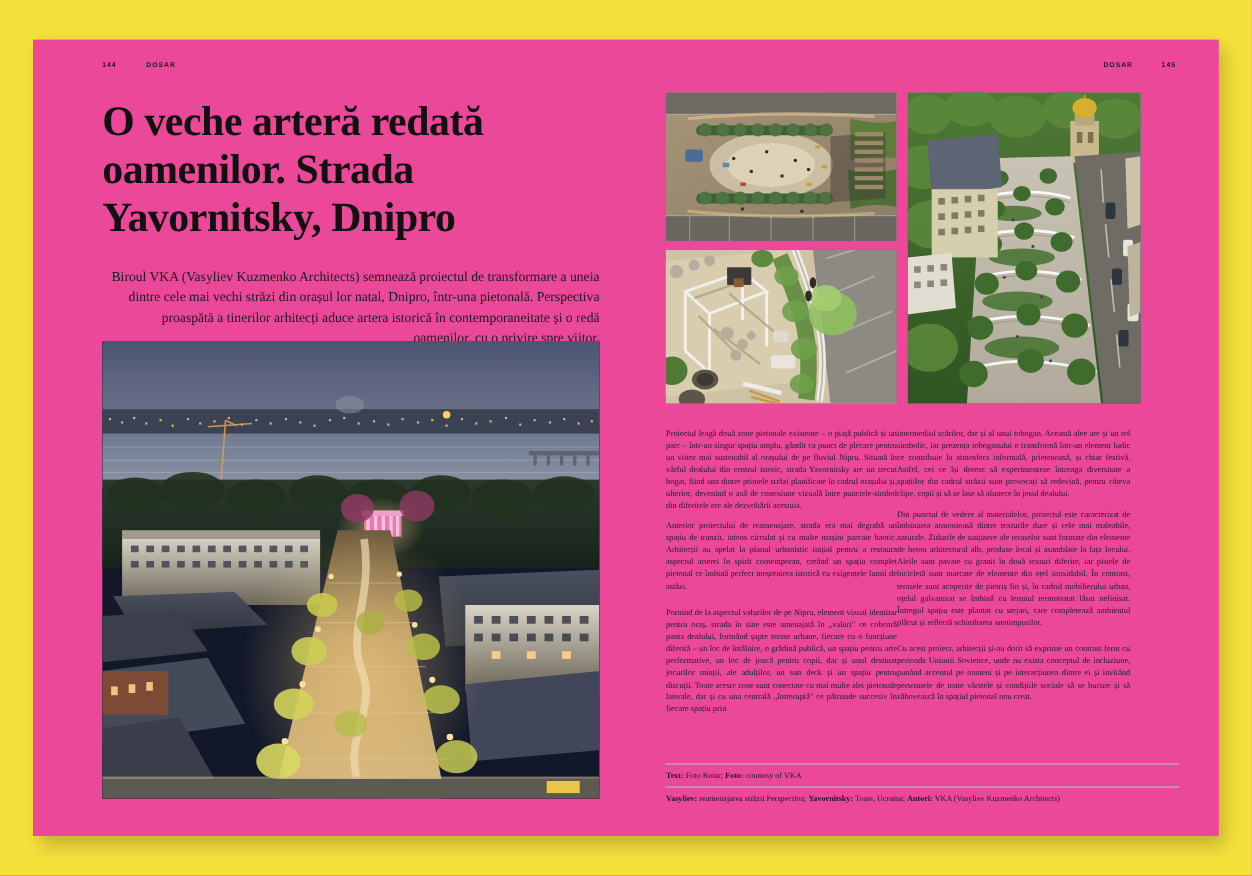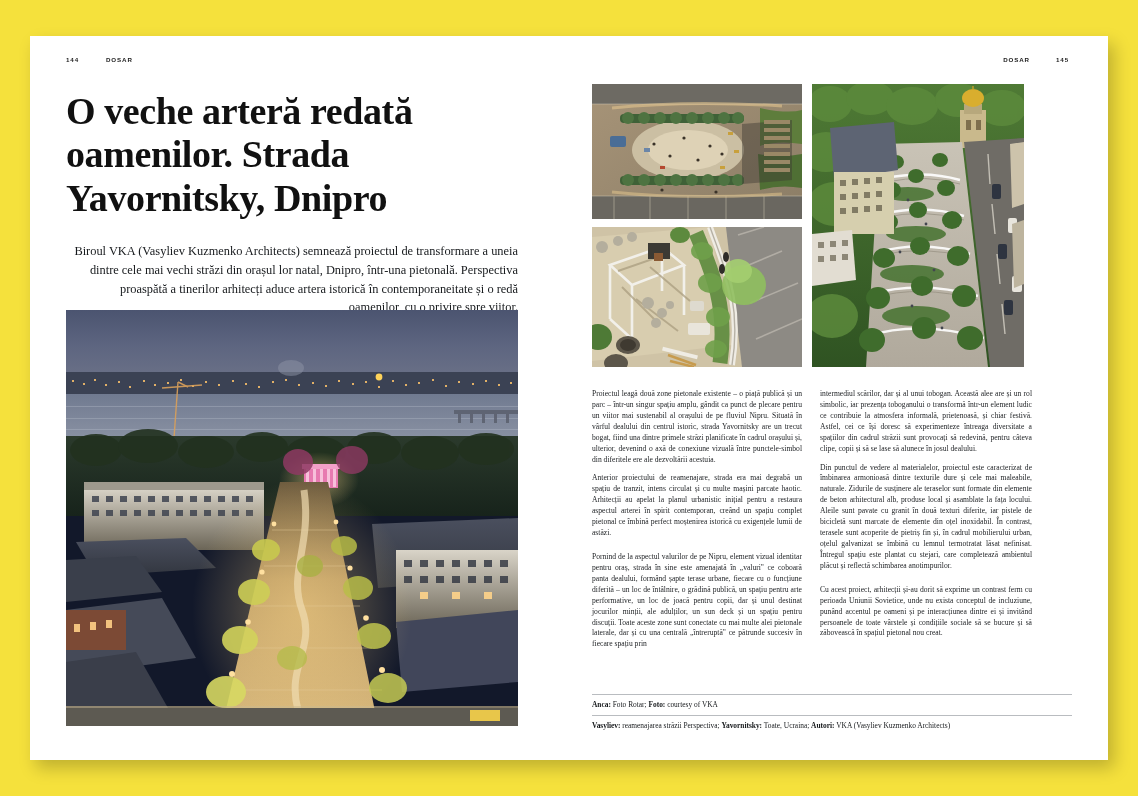--- a/index.html
+++ b/index.html
@@ -16,23 +16,24 @@
     position: relative;
   }
 
   
   .spread {
     position: absolute;
     left: 30px;
     top: 36px;
     width: 1078px;
     height: 724px;
-    background: #ffffff;
+    background: #ec4899;
     box-shadow: 6px 8px 16px rgba(0,0,0,0.22);
     display: flex;
+    padding-left: 27px;
   }
 
   .page {
     position: relative;
     height: 100%;
   }
   .page-left  { width: 540px; padding: 16px 22px 20px 36px; }
   .page-right { width: 538px; padding: 16px 36px 20px 22px; }
 
   
@@ -95,21 +96,21 @@
   }
   .ph { overflow: hidden; background: #7a7f72; position: relative; }
   .ph svg { display: block; width: 100%; height: 100%; }
   .ph-tall { grid-row: 1 / span 2; grid-column: 2; }
 
   
   .body-cols {
     margin-top: 22px;
     display: grid;
     grid-template-columns: 210px 212px;
-    gap: 0 18px;
+    gap: 0 0;
   }
   .col p {
     font-family: "Liberation Serif", serif;
     font-size: 7.6px;
     line-height: 1.44;
     color: #1b1e21;
     text-align: justify;
     margin-bottom: 8px;
   }
   .col p:last-child { margin-bottom: 0; margin-top: 13px; }
@@ -712,21 +713,21 @@
       </div>
       <div class="col">
         <p>intermediul scărilor, dar și al unui tobogan. Această alee are și un rol simbolic, iar prezența toboganului o transformă într-un element ludic ce contribuie la atmosfera informală, prietenoasă, și chiar festivă. Astfel, cei ce își doresc să experimenteze întreaga diversitate a spațiilor din cadrul străzii sunt provocați să redevină, pentru câteva clipe, copii și să se lase să alunece în josul dealului.</p>
         <p>Din punctul de vedere al materialelor, proiectul este caracterizat de îmbinarea armonioasă dintre texturile dure și cele mai maleabile, naturale. Zidurile de susținere ale teraselor sunt formate din elemente de beton arhitectural alb, produse local și asamblate la fața locului. Aleile sunt pavate cu granit în două texturi diferite, iar pistele de bicicletă sunt marcate de elemente din oțel inoxidabil. În contrast, terasele sunt acoperite de pietriș fin și, în cadrul mobilierului urban, oțelul galvanizat se îmbină cu lemnul termotratat lăsat nefinisat. Întregul spațiu este plantat cu stejari, care completează ambientul plăcut și reflectă schimbarea anotimpurilor.</p>
         <p>Cu acest proiect, arhitecții și-au dorit să exprime un contrast ferm cu perioada Uniunii Sovietice, unde nu exista conceptul de incluziune, punând accentul pe oameni și pe interacțiunea dintre ei și invitând persoanele de toate vârstele și condițiile sociale să se bucure și să zăbovească în spațiul pietonal nou creat.</p>
       </div>
     </div>
 
     <div class="credits">
       <div class="credit-line credit-top">
-        <b>Anca:</b><span> Foto Rotar; </span><b>Foto:</b><span> courtesy of VKA</span>
+        <b>Text:</b><span> Foto Rotar; </span><b>Foto:</b><span> courtesy of VKA</span>
       </div>
       <div class="credit-line credit-rule">
         <b>Vasyliev:</b><span> reamenajarea străzii Perspectiva; </span><b>Yavornitsky:</b><span> Toate, Ucraina; </span><b>Autori:</b><span> VKA (Vasyliev Kuzmenko Architects)</span>
       </div>
     </div>
 
   </div>
 </div>
 
 </body></html>

